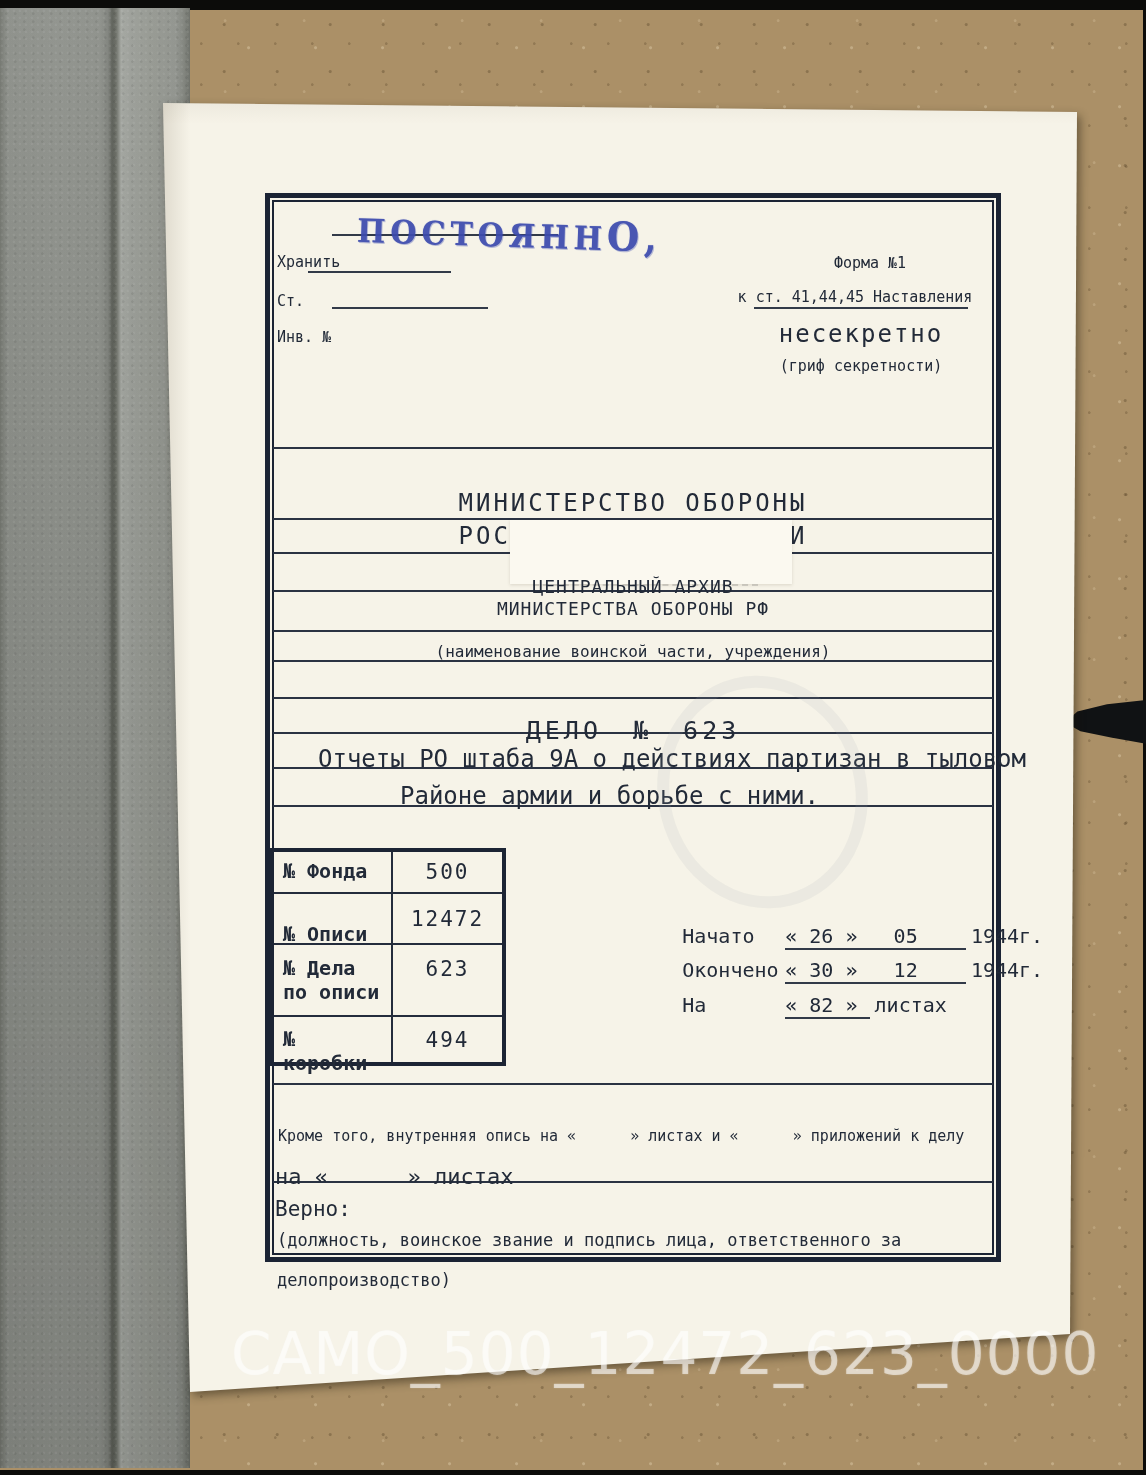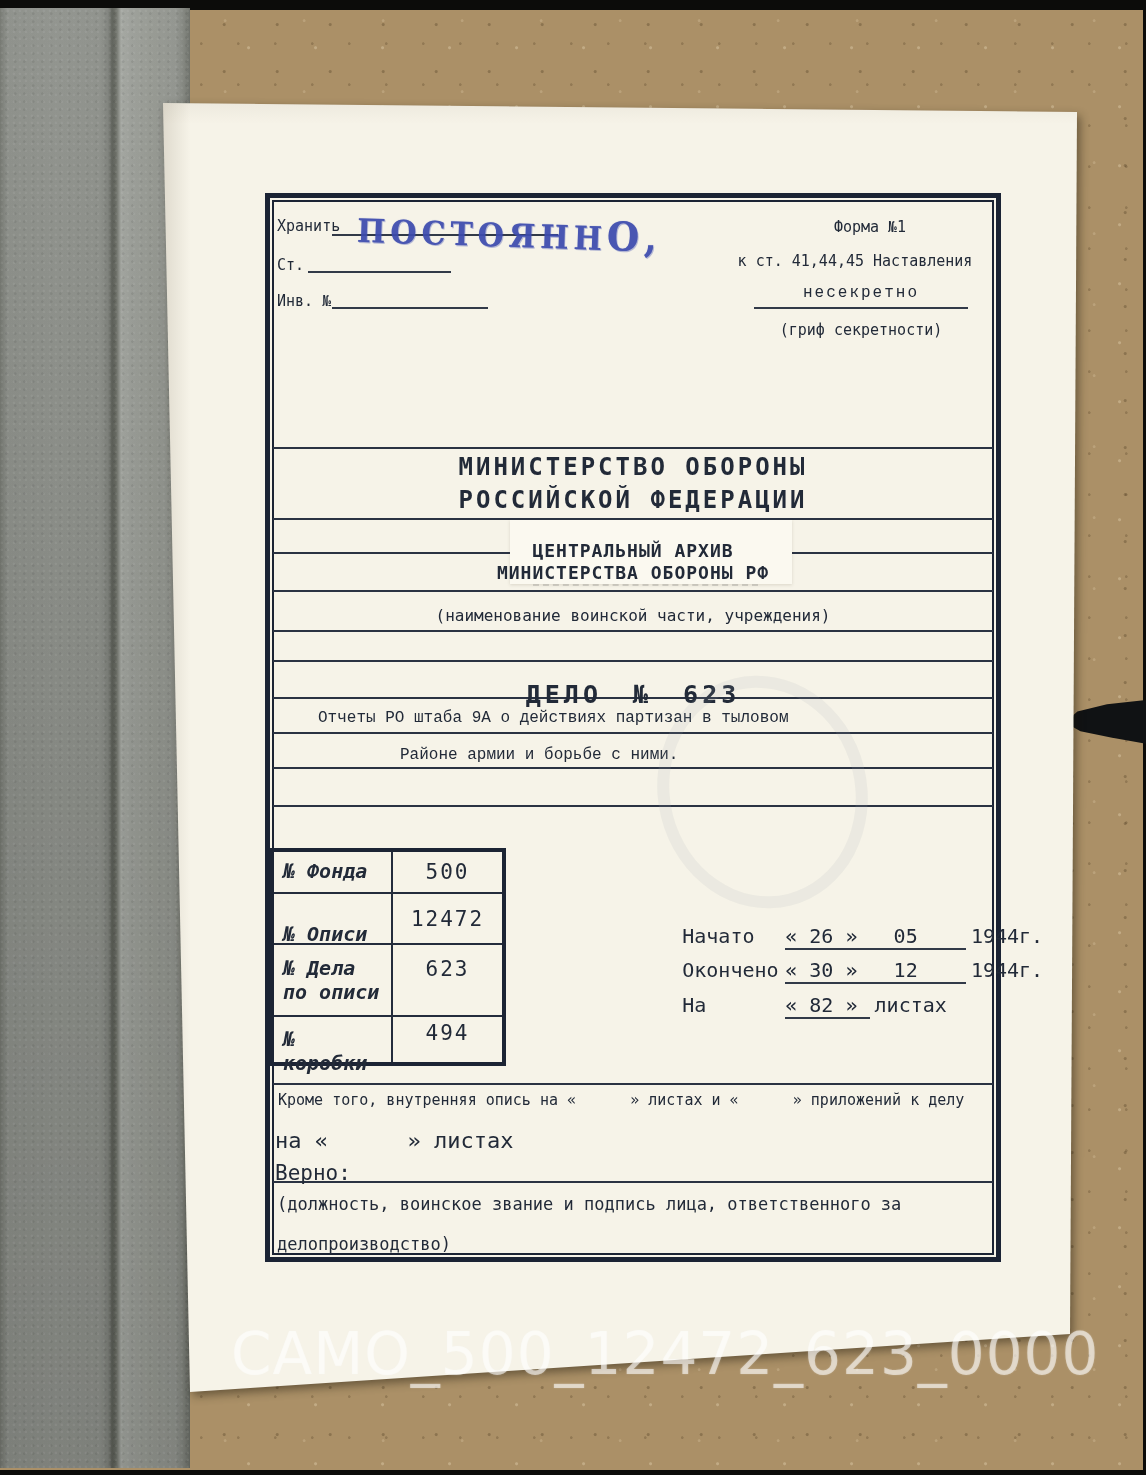--- a/index.html
+++ b/index.html
@@ -57,25 +57,25 @@
   
   .frame{
     position:absolute;left:105px;top:93px;width:736px;height:1069px;
     border:5px solid #1b2334;box-sizing:border-box;
   }
   .frame::after{
     content:'';position:absolute;inset:2px;border:2px solid #1b2334;
   }
   .rule{position:absolute;left:113px;width:720px;height:2px;background:#2a3242;}
   .uline{position:absolute;height:2px;background:#323a48;}
-  .t{position:absolute;white-space:pre;}
+  .t{position:absolute;white-space:pre;margin-top:36px;}
   .small{font-size:15px;letter-spacing:0;}
-  .typed{font-size:16px;font-family:Liberation Mono, monospace;}
+  .typed{font-size:24px;}
   .center{left:105px;width:736px;text-align:center;}
-  .bold{font-weight:bold;}
+  .bold{font-weight:normal;}
   .sticker{
     position:absolute;left:350px;top:420px;width:282px;height:64px;
     background:#fbf9f0;box-shadow:0 1px 3px rgba(90,85,60,.18);
   }
   .sticker::after{
     content:'';position:absolute;left:8%;bottom:-2px;width:80%;height:0;
     border-bottom:2px dashed rgba(130,130,125,.30);
   }
   .stamp{
     position:absolute;left:198px;top:104px;width:330px;
@@ -93,21 +93,21 @@
   }
   
   .regtable{
     position:absolute;left:110px;top:748px;width:236px;
     border:4px solid #1c2434;box-sizing:border-box;background:rgba(255,255,255,.0);
   }
   .trow{display:flex;box-sizing:border-box;}
   .trow + .trow{border-top:2px solid #242c3c;}
   .tlabel{
     width:119px;border-right:2px solid #242c3c;box-sizing:border-box;
-    font-weight:bold;font-size:20px;padding:7px 0 0 9px;line-height:24px;font-style:italic;
+    font-weight:bold;font-size:20px;padding:7px 0 0 9px;line-height:24px;
   }
   .tvalue{
     flex:1;text-align:center;font-size:21px;letter-spacing:2px;padding-top:8px;
   }
   
   .daterow{position:absolute;left:450px;font-size:20px;white-space:pre;}
   .daterow .lab{display:inline-block;width:103px;}
   .daterow .fill{border-bottom:2px solid #323a48;display:inline-block;}
   .daterow .yr{margin-left:5px;}
   
@@ -182,21 +182,21 @@
       <div class="trow" style="height:51px">
         <div class="tlabel" style="padding-top:28px">№ Описи</div>
         <div class="tvalue" style="padding-top:13px">12472</div>
       </div>
       <div class="trow" style="height:72px">
         <div class="tlabel" style="padding-top:11px;white-space:normal">№ Дела по описи</div>
         <div class="tvalue" style="padding-top:12px">623</div>
       </div>
       <div class="trow" style="height:47px">
         <div class="tlabel" style="padding-top:10px">№ коробки</div>
-        <div class="tvalue" style="padding-top:4px">494</div>
+        <div class="tvalue" style="padding-top:11px">494</div>
       </div>
     </div>
 
     <div class="daterow" style="top:800px">
       <span class="lab">Начато</span><span class="fill">« 26 »   05    </span><span class="yr">1944г.</span>
     </div>
     <div class="daterow" style="top:834px">
       <span class="lab">Окончено</span><span class="fill">« 30 »   12    </span><span class="yr">1944г.</span>
     </div>
     <div class="daterow" style="top:869px">

